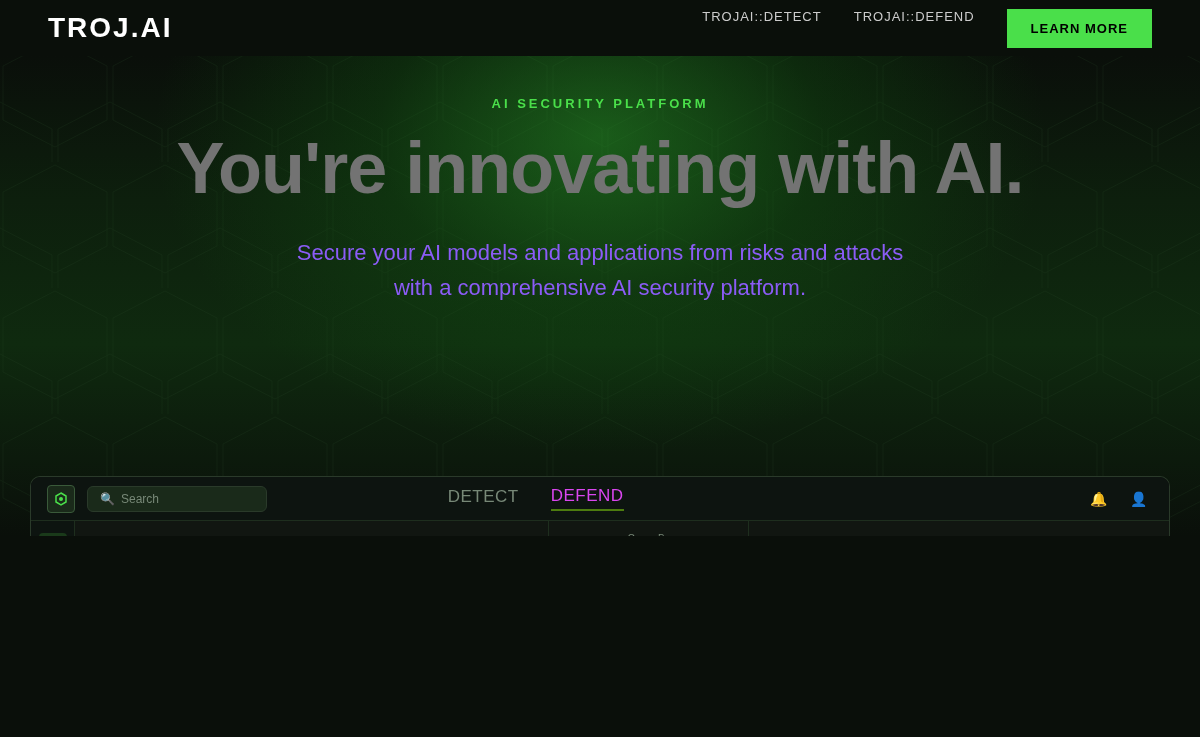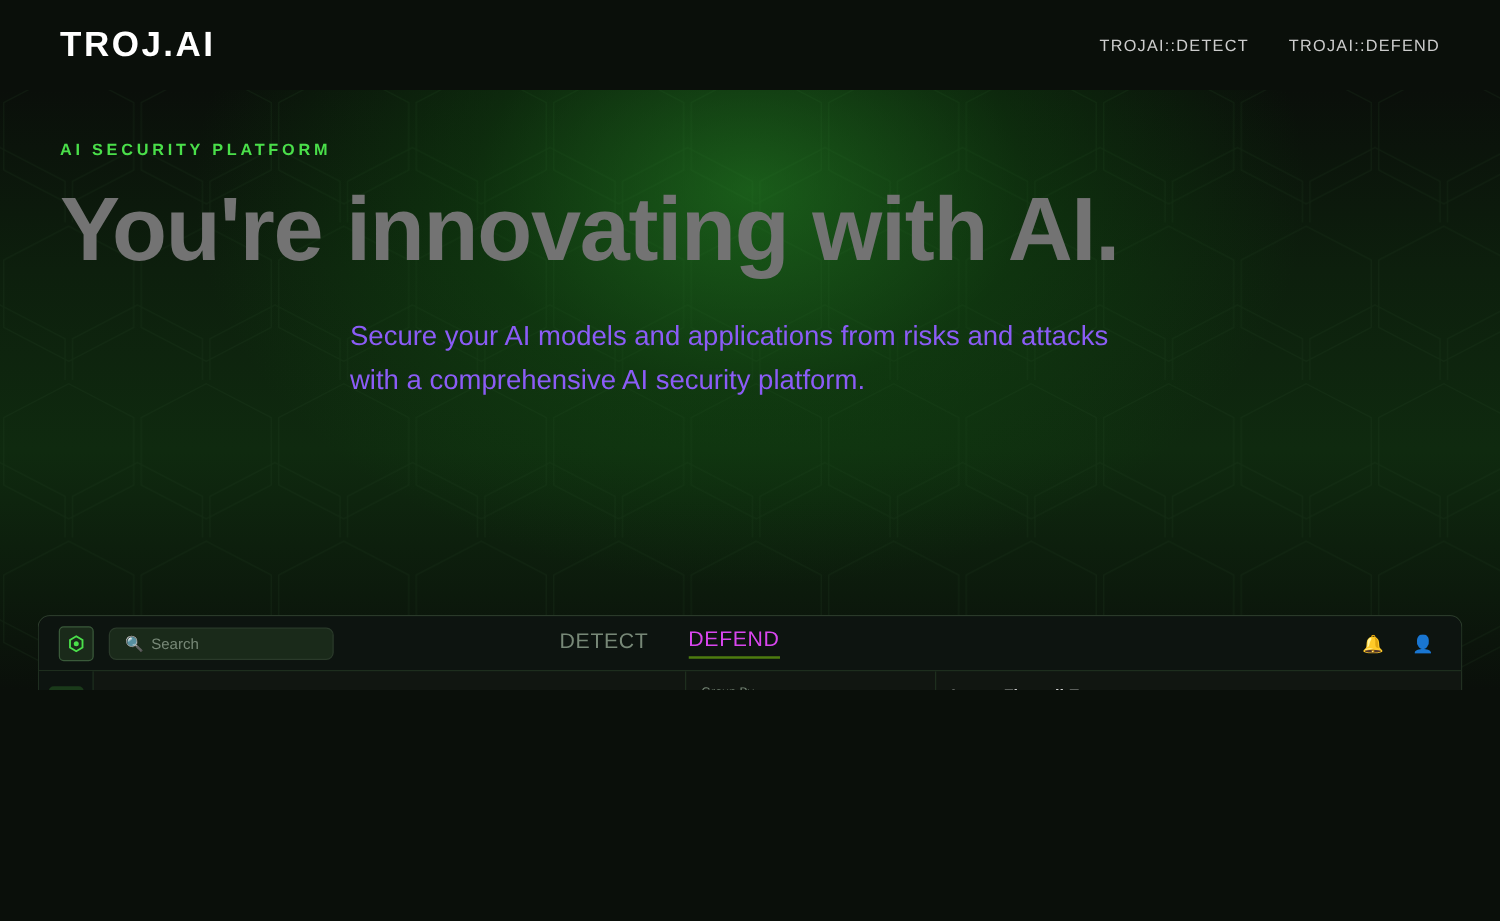--- a/index.html
+++ b/index.html
@@ -10,21 +10,21 @@
       font-family: -apple-system, BlinkMacSystemFont, 'Segoe UI', sans-serif;
       background: #0a0f0a;
     }
 
     
     .header {
       display: flex;
       align-items: center;
       justify-content: space-between;
       padding: 0 48px;
-      height: 72px;
+      height: 56px;
       background: #0a0f0a;
       position: relative;
       z-index: 10;
     }
     .logo {
       font-size: 28px;
       font-weight: 700;
       color: #ffffff;
       letter-spacing: 2px;
     }
@@ -47,20 +47,21 @@
       font-weight: 700;
       letter-spacing: 1px;
       padding: 12px 24px;
       border: none;
       cursor: pointer;
     }
 
     
     .hero {
       position: relative;
+      text-align: center;
       padding: 40px 48px 0;
       overflow: hidden;
       height: 480px;
     }
 
     
     .hero-bg {
       position: absolute;
       inset: 0;
       background:
@@ -299,20 +300,21 @@
     }
   </style>
 </head>
 <body>
 
 <header class="header">
   <div class="logo">TROJ.AI</div>
   <nav class="nav">
     <a class="nav-link">TROJAI::DETECT</a>
     <a class="nav-link">TROJAI::DEFEND</a>
+    <button class="nav-cta">LEARN MORE</button>
   </nav>
 </header>
 
 <section class="hero">
   <div class="hero-bg"></div>
 
   <svg class="hex-bg-svg" viewBox="0 0 1200 520" preserveAspectRatio="xMidYMid slice">
     <defs>
       <pattern id="hexPattern" x="0" y="0" width="110" height="126" patternUnits="userSpaceOnUse">
         <polygon points="55,3 107,30 107,84 55,111 3,84 3,30" fill="none" stroke="#2a4a2a" stroke-width="1"></polygon>

